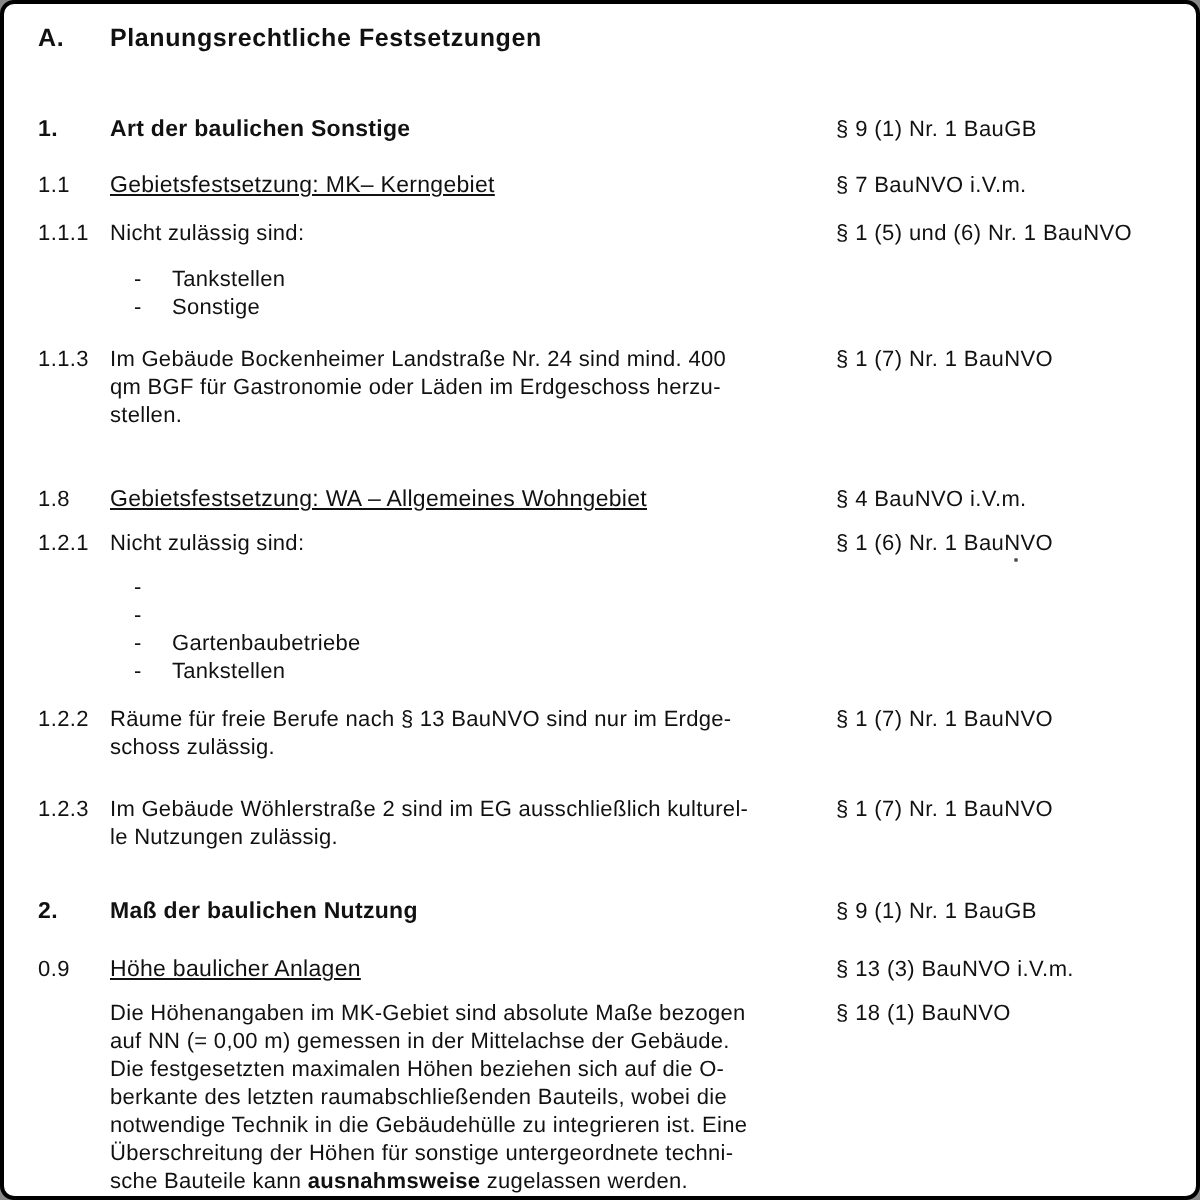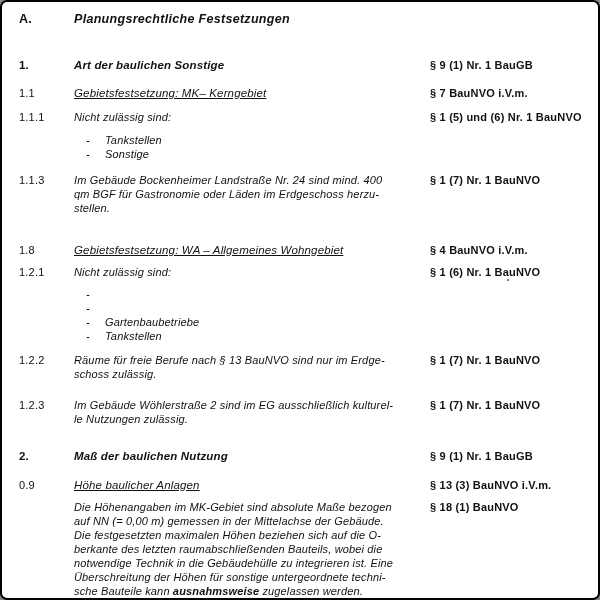--- a/index.html
+++ b/index.html
@@ -9,22 +9,22 @@
     background:#ffffff;
     border:2px solid #000;
     border-radius:7px;
     box-sizing:border-box;
     font-family:"Liberation Sans","DejaVu Sans",sans-serif;
     color:#111;
     overflow:hidden;
   }
   .row{position:absolute;left:0;width:100%;}
   .num{position:absolute;left:17px;font-size:11px;line-height:14px;letter-spacing:.2px;}
-  .content{position:absolute;left:72px;width:350px;font-size:11px;line-height:14px;letter-spacing:.15px;white-space:pre-line;font-style:italic;}
-  .ref{position:absolute;left:428px;width:162px;font-size:11px;line-height:14px;letter-spacing:.2px;font-weight:bold;}
+  .content{position:absolute;left:53px;width:350px;font-size:11px;line-height:14px;letter-spacing:.15px;white-space:pre-line;}
+  .ref{position:absolute;left:416px;width:162px;font-size:11px;line-height:14px;letter-spacing:.2px;}
   .hdr .num,.hdr .content{font-weight:bold;font-size:12.5px;letter-spacing:.3px;}
   .secbold .num,.secbold .content{font-weight:bold;font-size:11.5px;}
   .uline .content{text-decoration:underline;font-size:11.5px;}
   .li{display:flex;padding-left:12px;line-height:14px;}
   .dash{width:19px;flex:0 0 19px;}
   .b{font-weight:bold;}
   .artifact-dot{position:absolute;left:505px;top:277px;width:2px;height:2px;background:#555;border-radius:50%;}
 </style>
 </head>
 <body>

